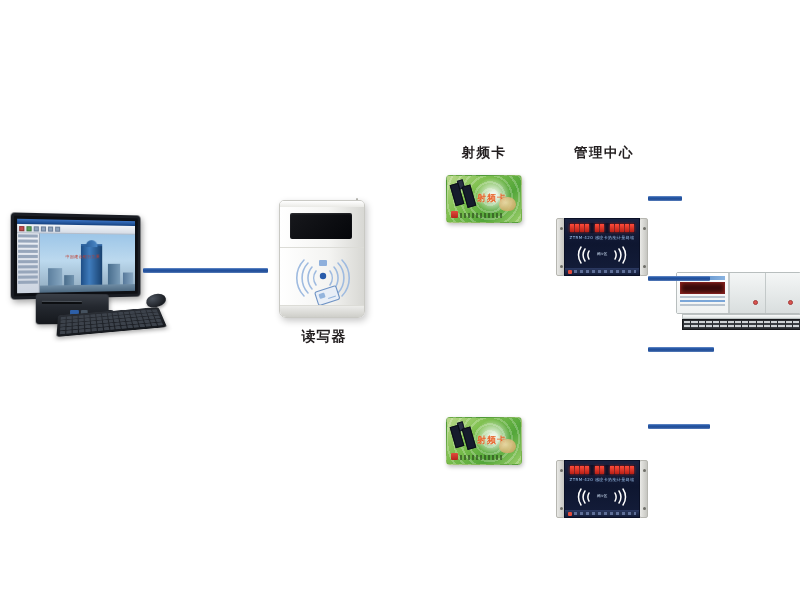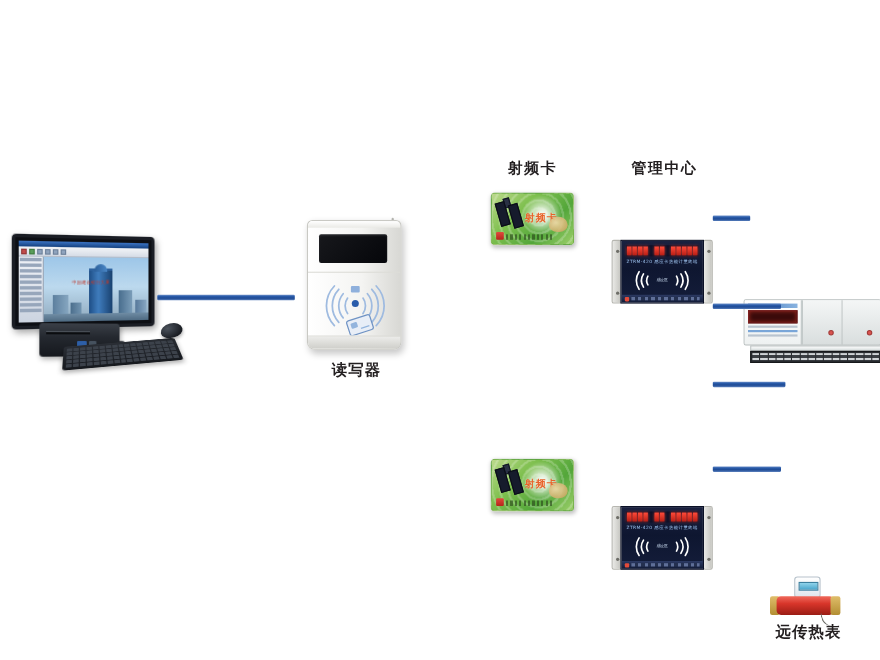--- a/index.html
+++ b/index.html
@@ -712,28 +712,18 @@
             </g>
           </svg>
       </div>
       <div class="term-foot">
         <span class="dot"></span>
           <span class="bar"></span>
       </div>
     </div>
   </div>
   <div class="abs wire" style="left:648px; top:276px; width:62px;"></div>
-  <div class="abs meter" style="left:700px; top:252px; width:100px; height:66px;">
-    <div class="hm-head">
-        <div class="hm-lcd"></div>
-      </div>
-    <div class="hm-flangeL"></div>
-    <div class="hm-body"></div>
-    <div class="hm-flangeR"></div>
-    <div class="hm-wire"></div>
-    <div class="abs label-cn" style="left:-5px; top:44px; width:80px;">远传热表</div>
-  </div>
 
   <div class="abs wire" style="left:648px; top:347px; width:66px;"></div>
 
   <div class="abs wire" style="left:648px; top:424px; width:62px;"></div>
 
 </div>
 
 </body></html>

